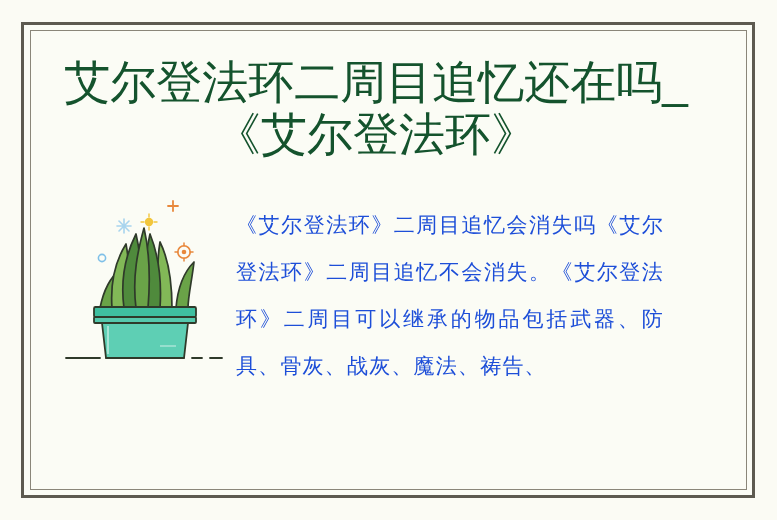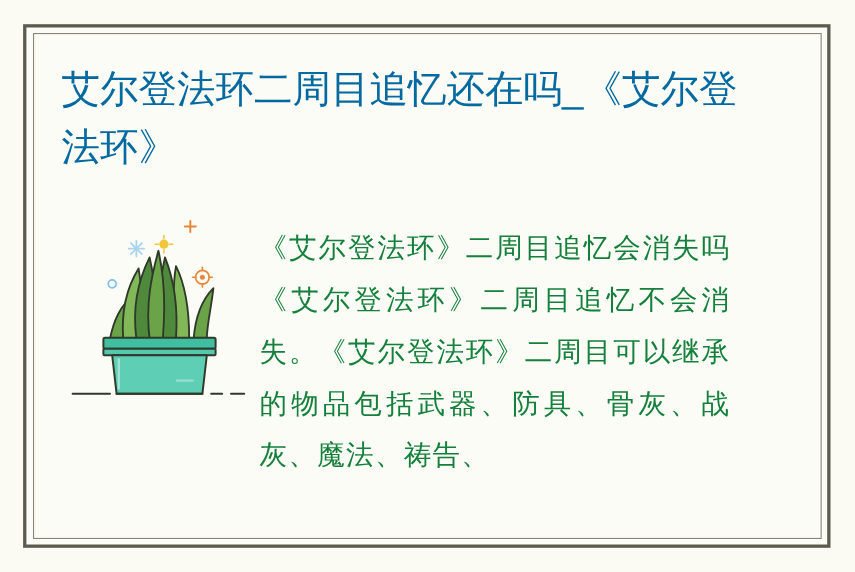--- a/index.html
+++ b/index.html
@@ -23,40 +23,41 @@
   .frame-inner{
     position:absolute;left:30px;top:30px;
     width:717px;height:460px;
     border:1px solid #8a8679;
     box-sizing:border-box;
     pointer-events:none;
   }
   
   .title{
     position:absolute;left:56px;top:56px;width:640px;
-    font-size:35px;line-height:52px;
-    color:#0369a1;
+    font-size:46px;line-height:52px;
+    color:#14532d;
     letter-spacing:0px;
     font-weight:400;
     white-space:pre-line;
+    text-align:center;
   }
   
   .content{
     position:absolute;left:40px;top:196px;width:700px;height:275px;
     overflow:hidden;
   }
   .illo{
     position:absolute;left:20px;top:0px;width:170px;height:180px;
   }
   .body-text{
     position:absolute;left:196px;top:6px;width:428px;
     font-family:"DejaVu Serif","Liberation Serif",serif;
-    font-size:25px;
+    font-size:21px;
     line-height:47px;
-    color:#15803d;
+    color:#1d4ed8;
     letter-spacing:1.2px;
     text-align:justify;
     word-break:break-all;
   }
 </style>
 </head>
 <body>
 
 <div class="page">
 

